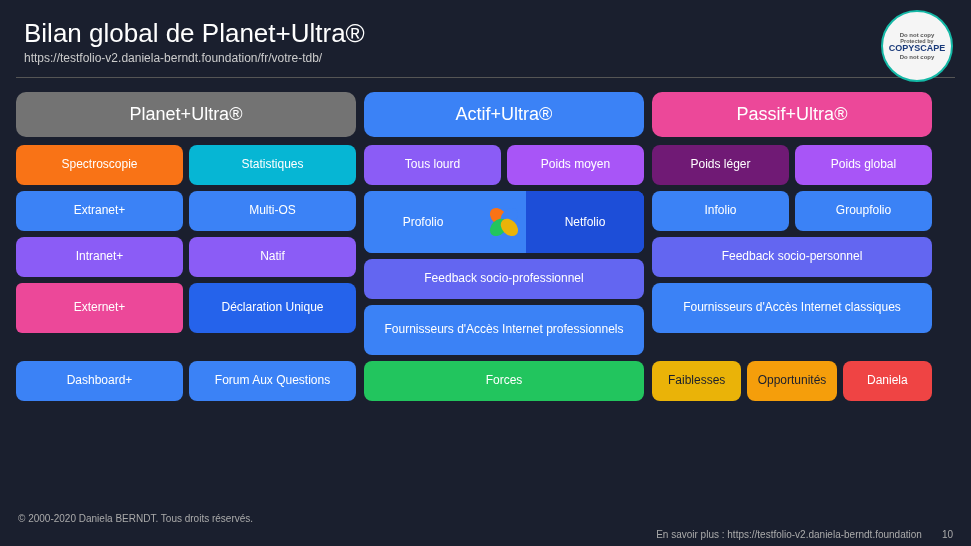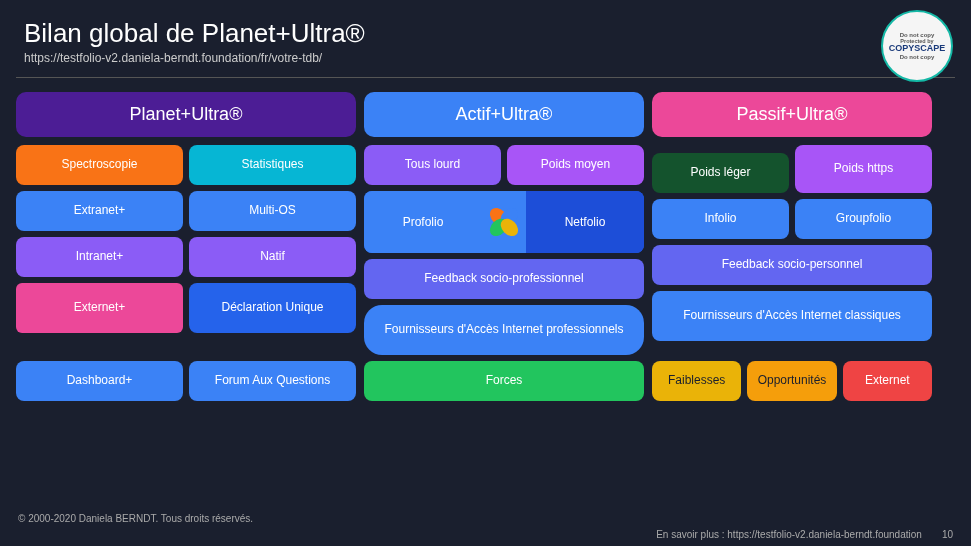--- a/index.html
+++ b/index.html
@@ -75,21 +75,21 @@
 
     
     .col-header {
       border-radius: 10px;
       padding: 12px 10px;
       text-align: center;
       font-size: 18px;
       font-weight: 500;
       margin-bottom: 2px;
     }
-    .col-header-planet { background: #4c1d95; }
+    .col-header-planet { background: #737373; }
     .col-header-actif { background: #3b82f6; text-align: center; }
     .col-header-passif { background: #ec4899; }
 
     
     .planet-col {
       display: flex;
       flex-direction: column;
       gap: 6px;
     }
     .actif-col {
@@ -126,21 +126,21 @@
 
     
     .btn-orange { background: #f97316; }
     .btn-blue { background: #3b82f6; }
     .btn-pink { background: #ec4899; border-radius: 6px; }
     .btn-indigo { background: #6366f1; }
     .btn-green { background: #22c55e; }
     .btn-yellow { background: #eab308; color: #1a1f2e; }
     .btn-amber { background: #f59e0b; color: #1a1f2e; }
     .btn-red { background: #ef4444; }
-    .btn-light-blue { background: #14532d; margin-top: 8px; }
+    .btn-light-blue { background: #701a75; }
     .btn-violet { background: #8b5cf6; }
     .btn-cyan { background: #06b6d4; }
     .btn-blue-medium { background: #2563eb; }
     .btn-purple-light { background: #a855f7; }
 
     
     .btn-full {
       width: 100%;
     }
 
@@ -289,29 +289,29 @@
           <ellipse cx="14" cy="26" rx="8" ry="11" fill="#22c55e" transform="rotate(45, 14, 26)"></ellipse>
 
           <ellipse cx="26" cy="26" rx="8" ry="11" fill="#eab308" transform="rotate(-45, 26, 26)"></ellipse>
         </svg>
       </div>
       <div class="netfolio-label">Netfolio</div>
     </div>
 
     <div class="btn btn-indigo btn-full">Feedback socio-professionnel</div>
 
-    <div class="btn btn-blue btn-full" style="min-height:50px;border-radius:18px;">Fournisseurs d'Accès Internet professionnels</div>
+    <div class="btn btn-blue btn-full" style="min-height:50px;">Fournisseurs d'Accès Internet professionnels</div>
   </div>
 
   <div class="passif-col">
     <div class="col-header col-header-passif">Passif+Ultra®</div>
 
     <div class="two-col-row">
       <div class="btn btn-light-blue">Poids léger</div>
-      <div class="btn btn-purple-light">Poids https</div>
+      <div class="btn btn-purple-light">Poids global</div>
     </div>
 
     <div class="two-col-row">
       <div class="btn btn-blue">Infolio</div>
       <div class="btn btn-blue">Groupfolio</div>
     </div>
 
     <div class="btn btn-indigo btn-full">Feedback socio-personnel</div>
 
     <div class="btn btn-blue btn-full" style="min-height:50px;">Fournisseurs d'Accès Internet classiques</div>
@@ -324,21 +324,21 @@
   <div class="bottom-planet-pair">
     <div class="btn btn-blue">Dashboard+</div>
     <div class="btn btn-blue">Forum Aux Questions</div>
   </div>
 
   <div class="btn btn-green btn-full">Forces</div>
 
   <div style="display:grid; grid-template-columns:1fr 1fr 1fr; gap:6px;">
     <div class="btn btn-yellow">Faiblesses</div>
     <div class="btn btn-amber">Opportunités</div>
-    <div class="btn btn-red">Externet</div>
+    <div class="btn btn-red">Daniela</div>
   </div>
 </div>
 
 <div class="footer">
   <span>© 2000-2020 Daniela BERNDT. Tous droits réservés.</span>
   <div class="footer-right">
     <span>En savoir plus : https://testfolio-v2.daniela-berndt.foundation</span>
     <span>10</span>
   </div>
 </div>

